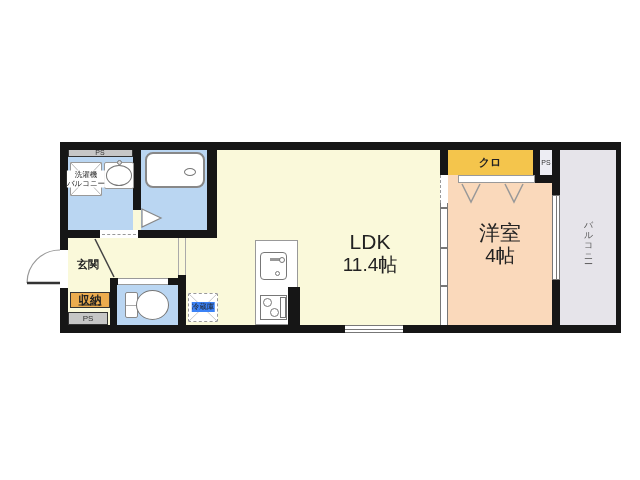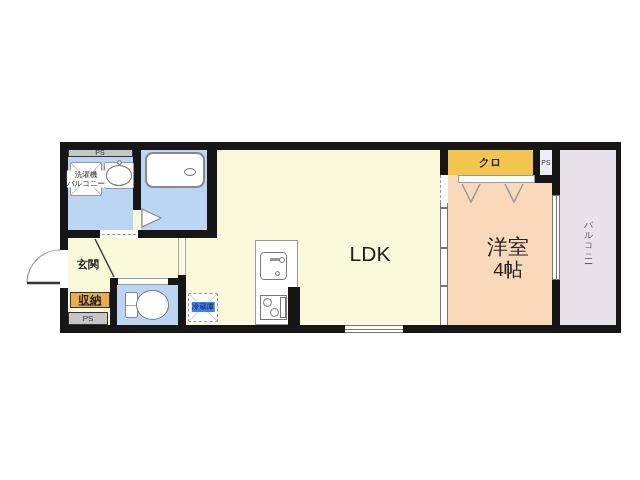--- a/index.html
+++ b/index.html
@@ -109,22 +109,23 @@
     <div class="label" style="left:26px;top:37px;font-size:7.5px;line-height:8.5px;background:#fff;">
       <div>洗濯機</div>
       <div>バルコニー</div>
     </div>
     <div class="label" style="left:28px;top:122px;font-size:11px;font-weight:bold;text-align:right;">玄関</div>
     <div class="label" style="left:30px;top:158px;font-size:11.5px;font-weight:bold;text-decoration:underline;">収納</div>
     <div class="label" style="left:28px;top:176px;font-size:8px;color:#333;">PS</div>
     <div class="label" style="left:143px;top:165px;font-size:7.5px;background:#3b82f6;">冷蔵庫</div>
     <div class="label" style="left:310px;top:90px;font-size:21px;line-height:23px;margin-top:21px;">
       <div>LDK</div>
+      <div style="font-size:19px;">11.4帖</div>
     </div>
     <div class="label" style="left:430px;top:20px;font-size:11px;font-weight:bold;">クロ</div>
     <div class="label" style="left:486px;top:20px;font-size:7px;color:#333;">PS</div>
-    <div class="label" style="left:440px;top:116px;font-size:21px;line-height:23px;margin-left:8px;">
+    <div class="label" style="left:440px;top:102px;font-size:21px;line-height:23px;">
       <div>洋室</div>
       <div style="font-size:19px;">4帖</div>
     </div>
     <div class="label" style="left:528px;top:95px;font-size:9px;color:#555;writing-mode:vertical-rl;letter-spacing:1px;">バルコニー</div>
   </div>
 </div>
 
 </body></html>

